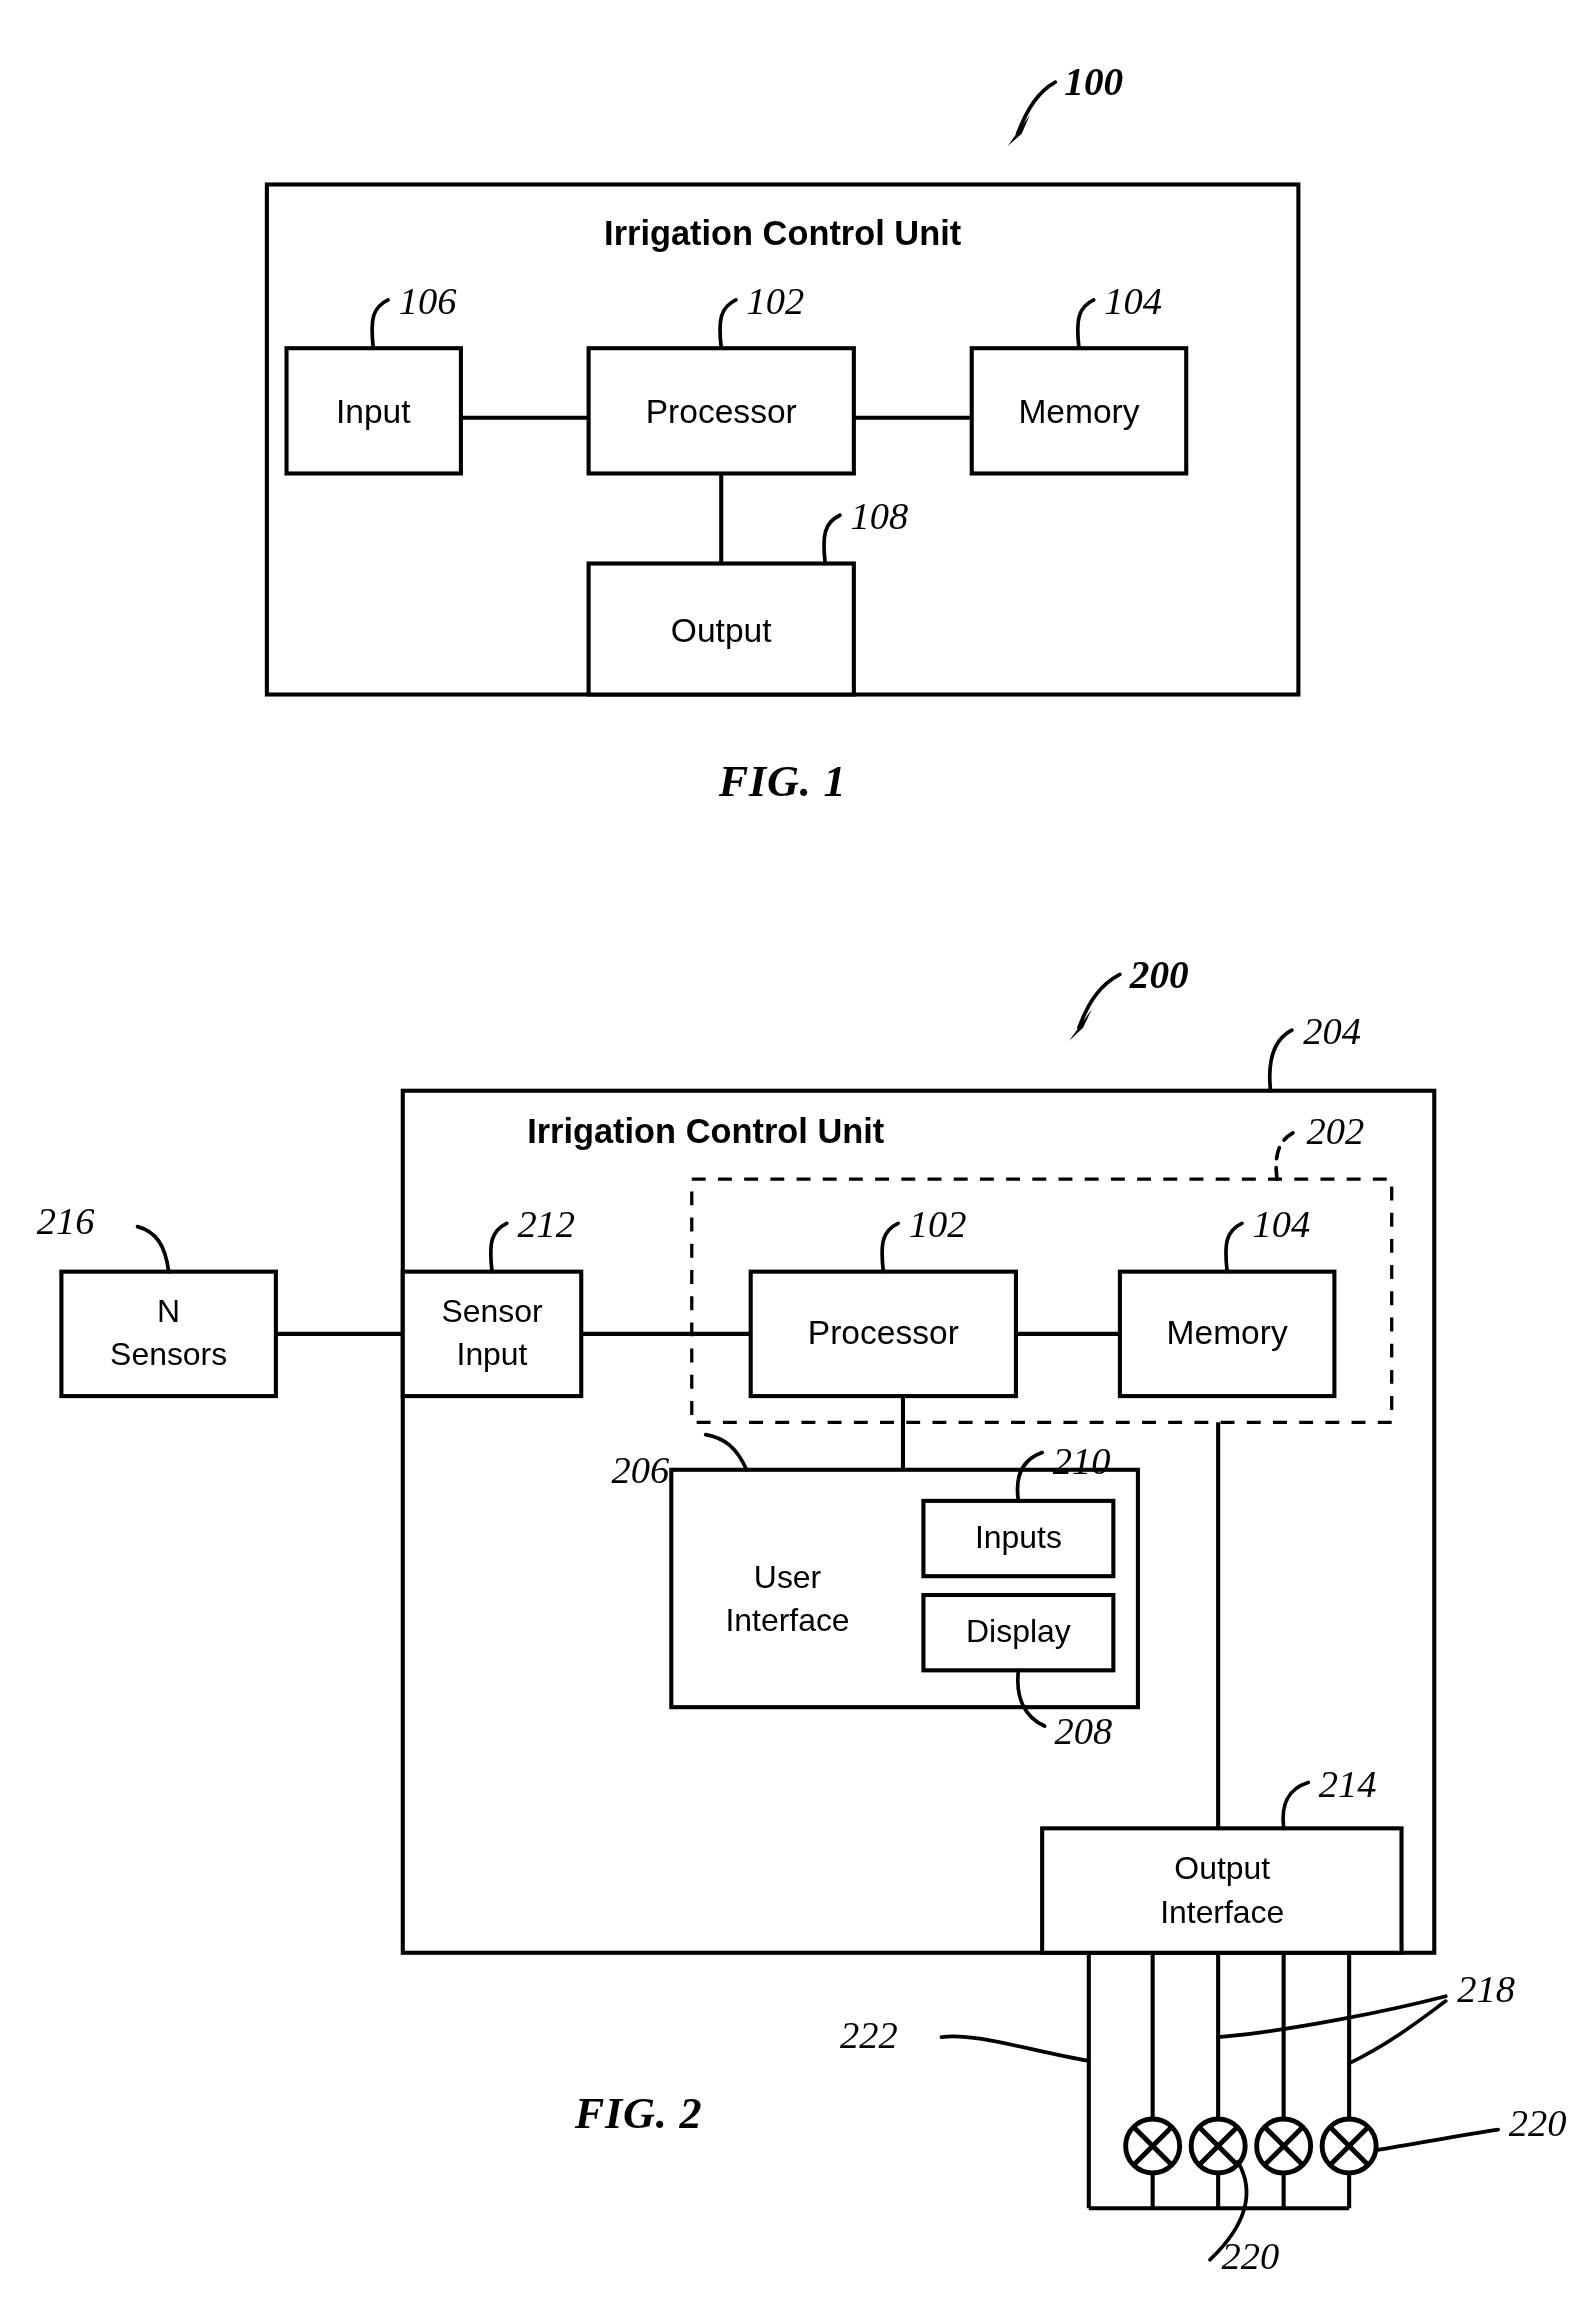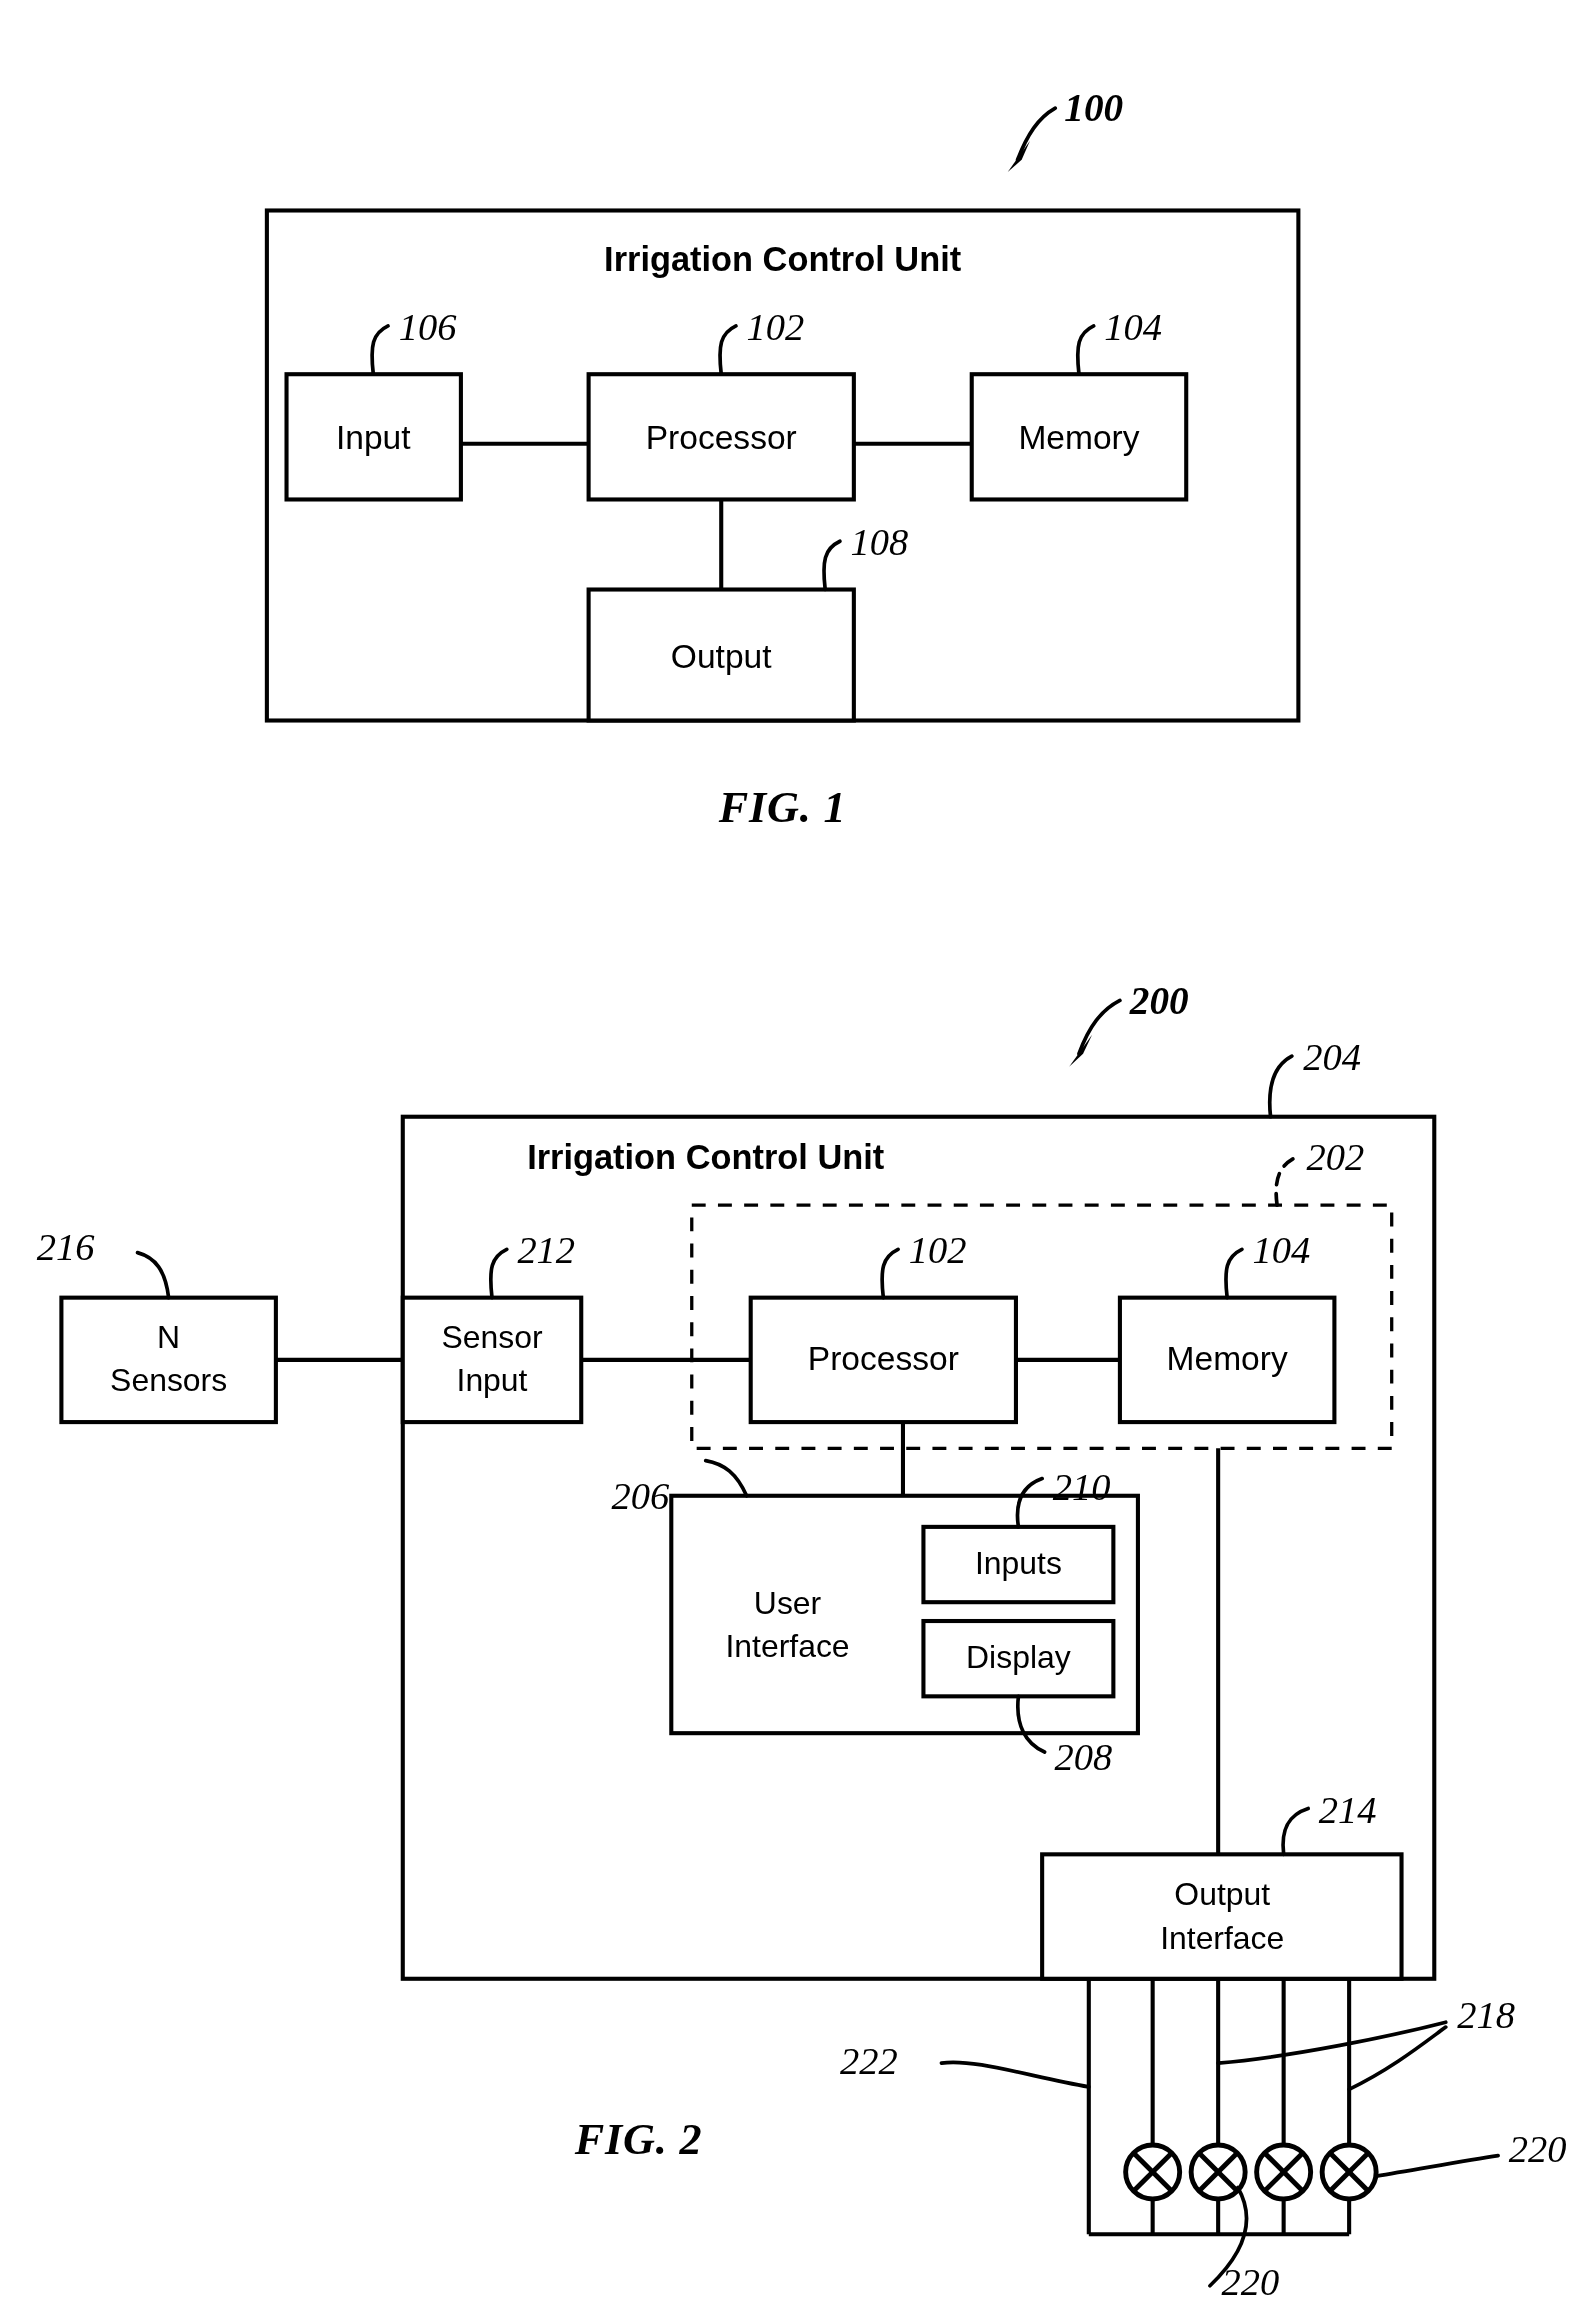--- a/index.html
+++ b/index.html
@@ -1,18 +1,18 @@
 <!DOCTYPE html>
 <html style="font-size:13px"><head>
 <meta charset="utf-8">
 <style>
   html,body{margin:0;padding:0;background:#ffffff;}
   body{width:1589px;height:2319px;overflow:hidden;
        font-family:"Liberation Sans",sans-serif;color:#000;}
-  #sheet{position:relative;width:1589px;height:2109px;background:#fff;margin-top:26px;}
+  #sheet{position:relative;width:1589px;height:2109px;background:#fff;}
   svg{display:block;position:absolute;top:0;left:0;}
   .bx{fill:#ffffff;stroke:#000000;stroke-width:5;}
   .bx-dash{fill:none;stroke:#000000;stroke-width:4;stroke-dasharray:17 15;}
   .ln{stroke:#000000;stroke-width:5;fill:none;}
   .lead{stroke:#000000;stroke-width:4.5;fill:none;stroke-linecap:round;}
   .valve{fill:#ffffff;stroke:#000000;stroke-width:6;}
   .vx{stroke:#000000;stroke-width:6;fill:none;}
   text{font-family:"Liberation Sans",sans-serif;fill:#000;}
   .blabel{font-size:41px;text-anchor:middle;dominant-baseline:middle;}
   .blabel-sm{font-size:39px;text-anchor:middle;dominant-baseline:middle;}

